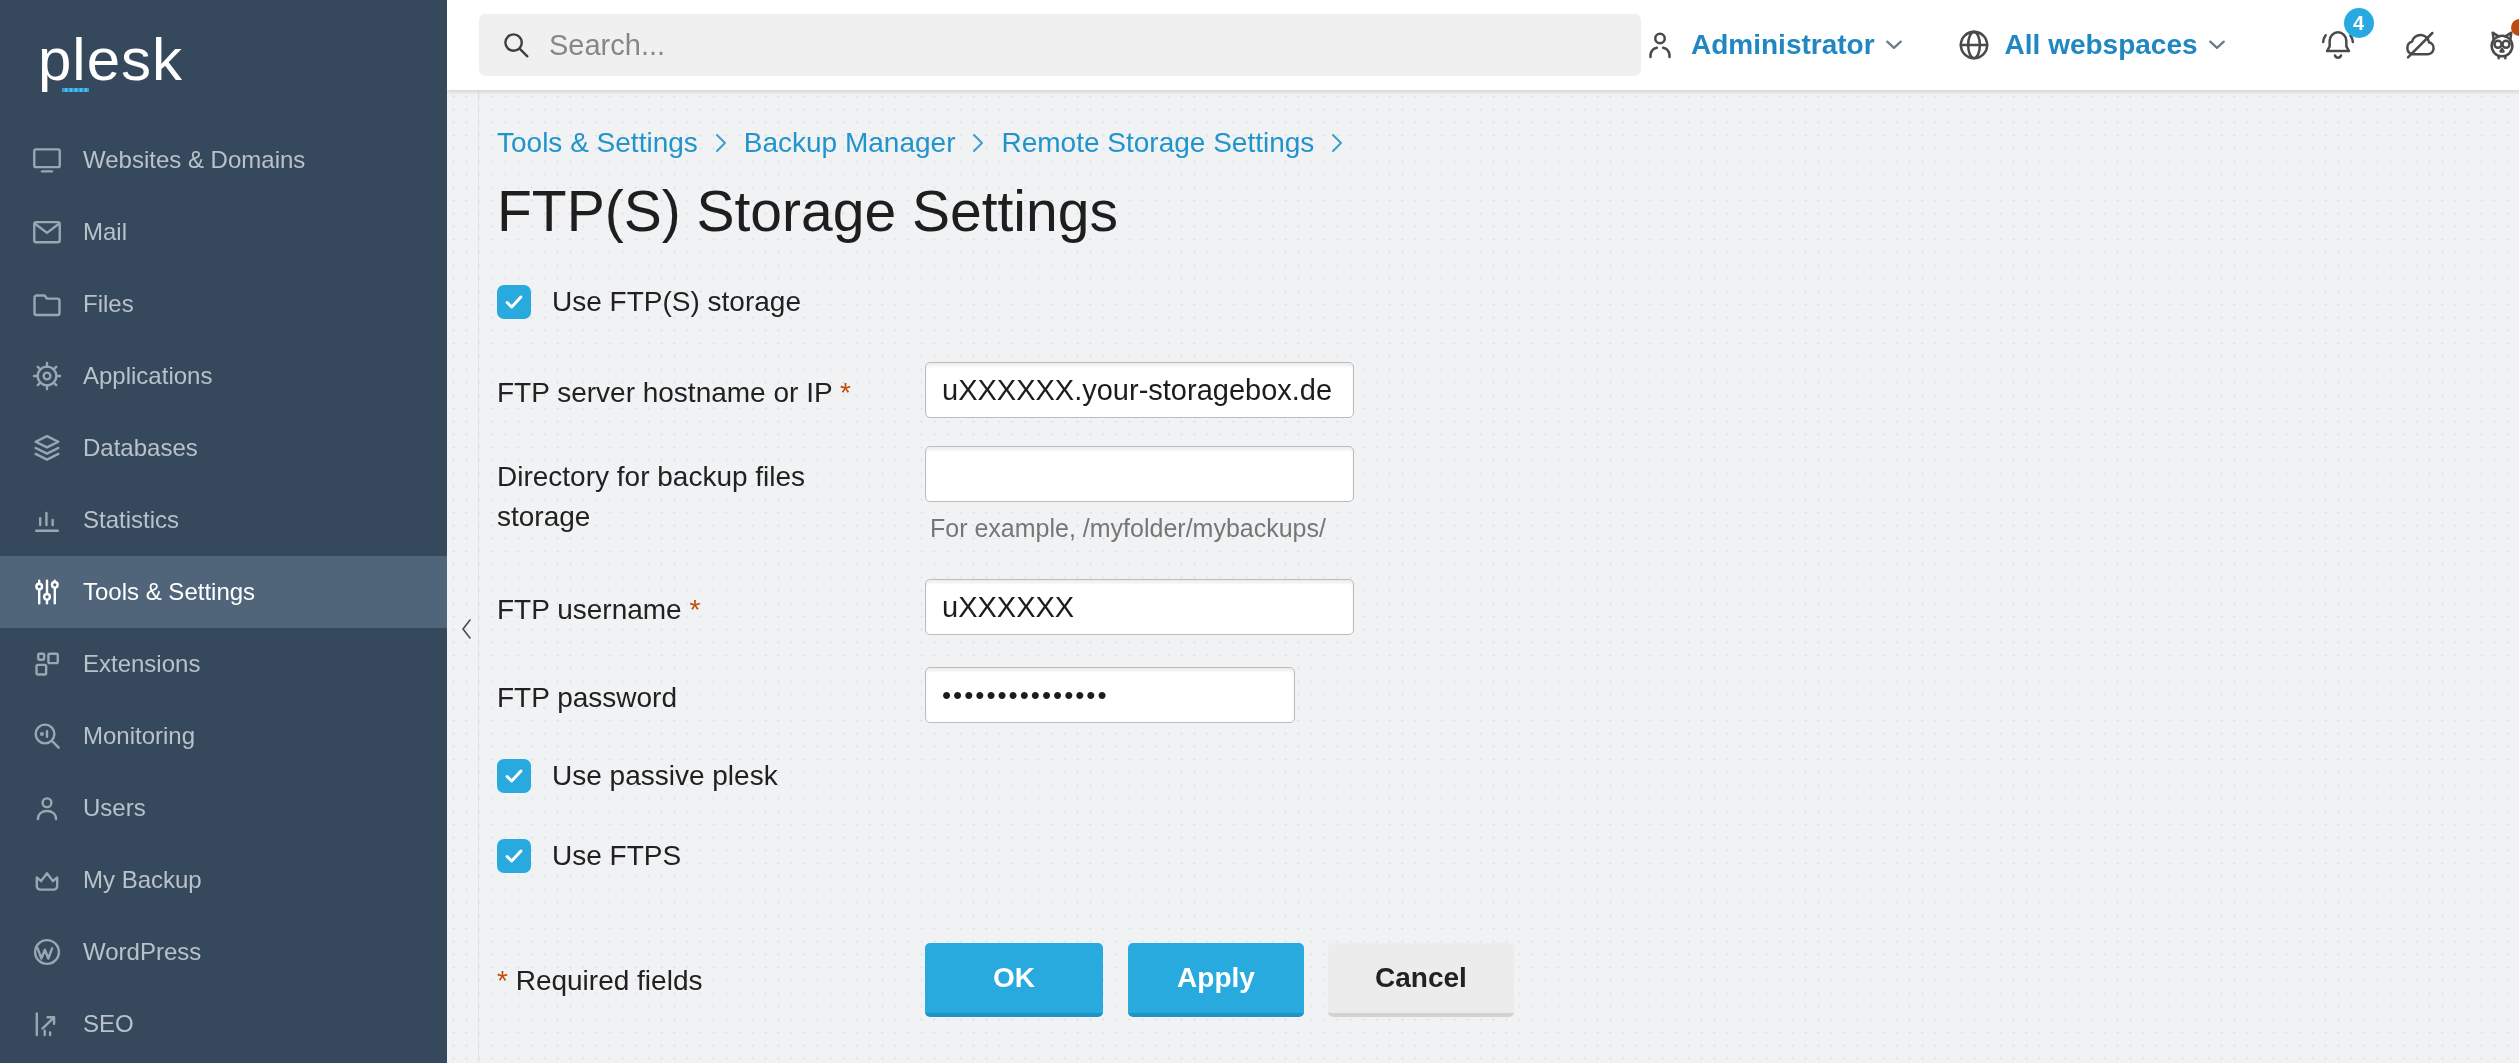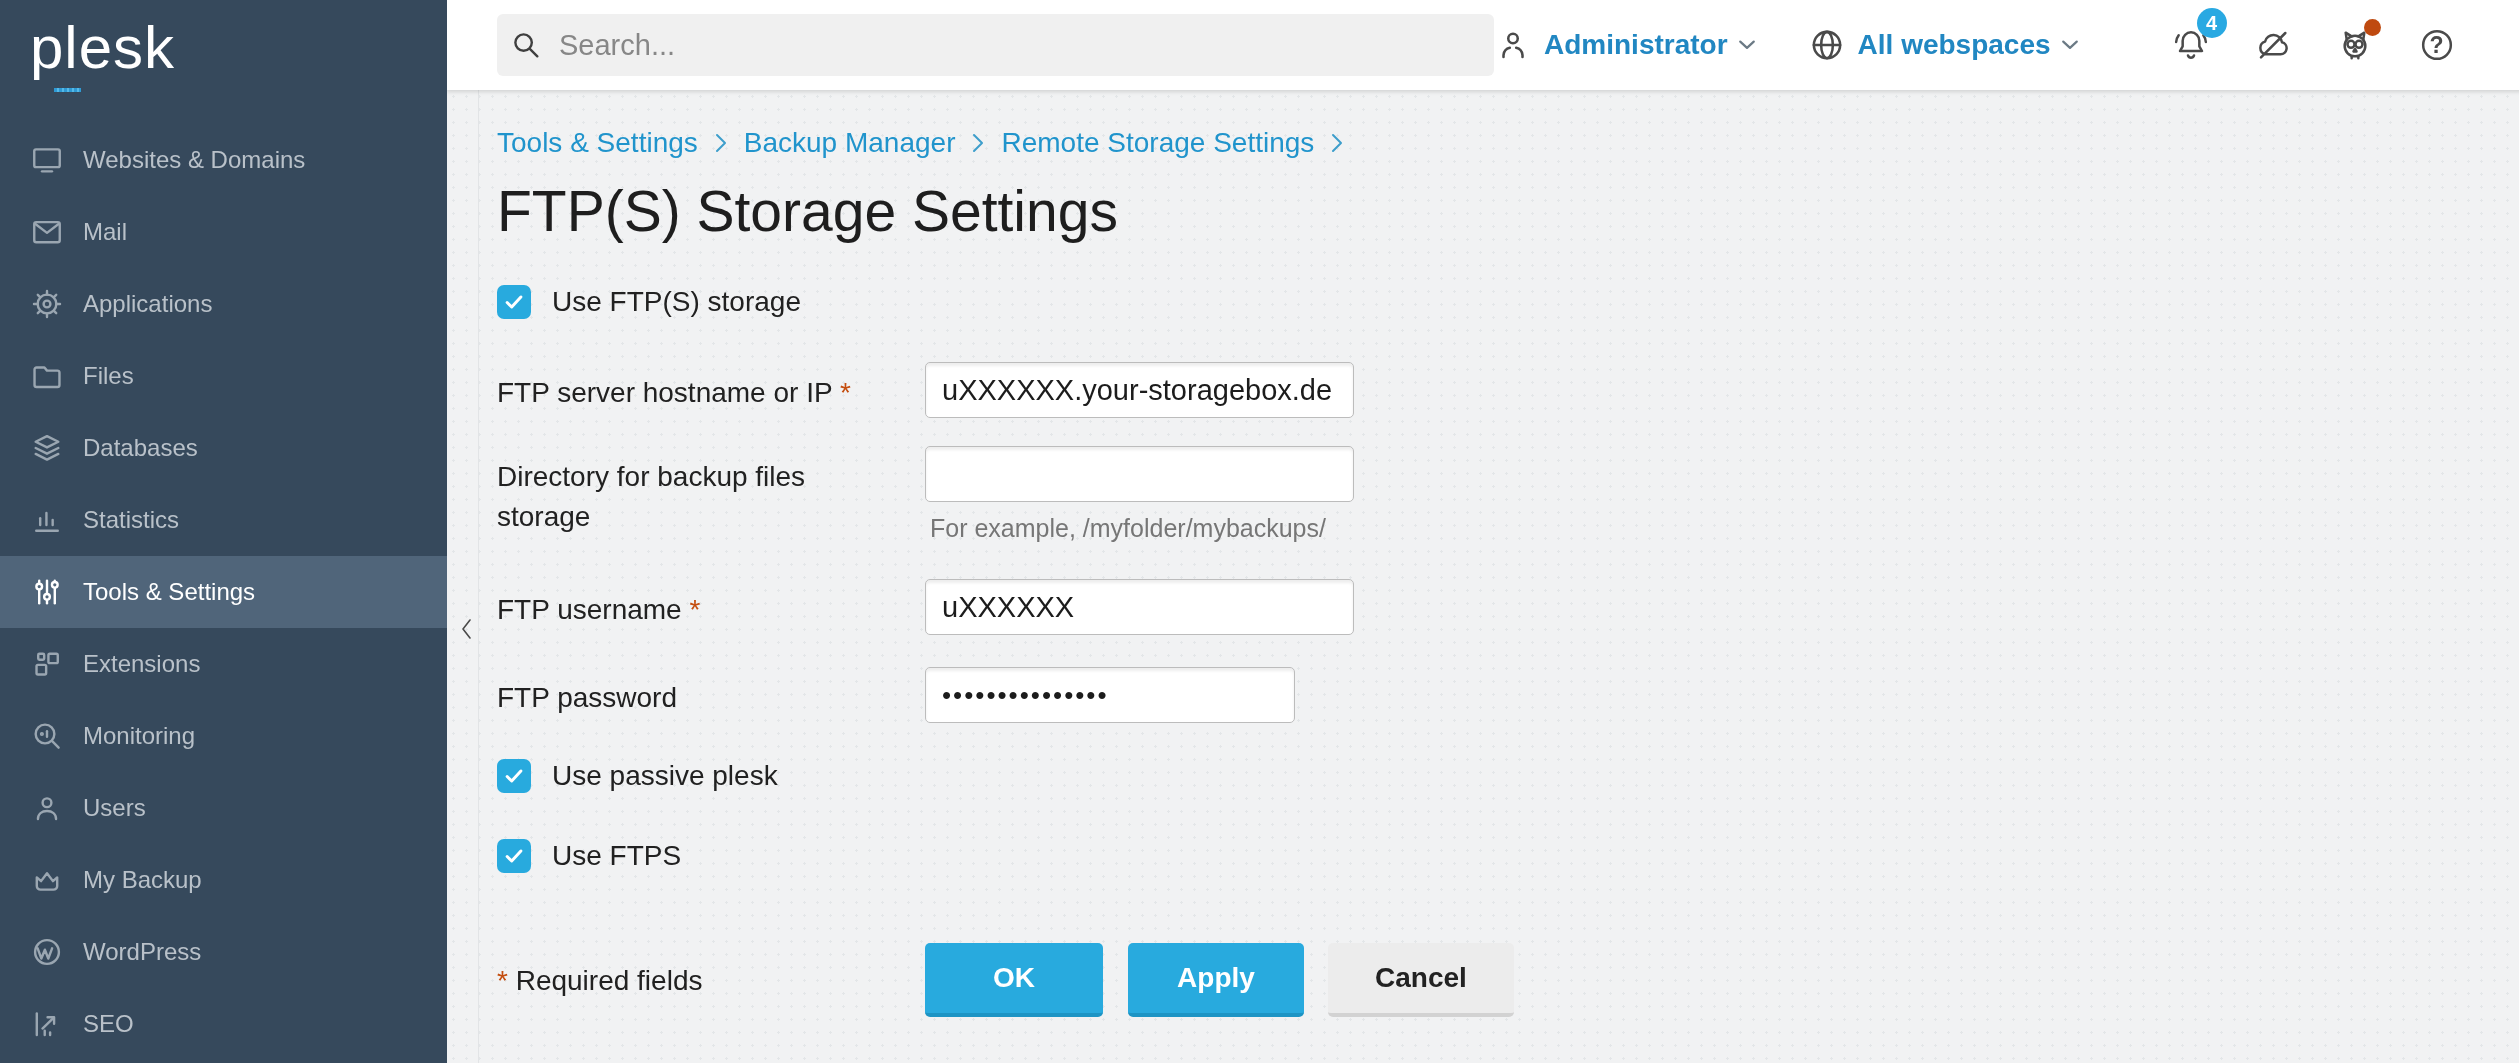--- a/index.html
+++ b/index.html
@@ -20,21 +20,21 @@
   }
   svg{display:block;}
   .stroke-ic{fill:none;stroke-linecap:round;stroke-linejoin:round;}
 
   
   .sidebar{
     width:447px; height:1063px; flex:0 0 447px;
     background:var(--sidebar-bg);
     position:relative; z-index:3;
   }
-  .logo-wrap{padding:16px 0 0 30px; height:124px; position:relative;}
+  .logo-wrap{padding:28px 0 0 30px; height:124px; position:relative;margin-left:8px;}
   .logo-text{
     color:#fff; font-size:60px; font-weight:400; letter-spacing:1px; line-height:64px;
   }
   .logo-underline{
     position:absolute; left:54px; top:88px; width:27px; height:4px;
     background:repeating-linear-gradient(90deg,#2f9ad4 0 3px,#55b9e8 3px 5px);
   }
   .nav{list-style:none;}
   .nav-item{
     height:72px; display:flex; align-items:center; padding-left:30px;
@@ -56,22 +56,22 @@
   }
   .collapse-btn svg{width:14px;height:24px;stroke:#4a4a4a;stroke-width:1.6;}
 
   
   .topbar{
     height:90px; flex:0 0 90px; background:#fff;
     box-shadow:0 2px 4px rgba(0,0,0,.13);
     display:flex; align-items:center; position:relative; z-index:2;
   }
   .search-box{
-    margin-left:50px; width:997px; height:62px; background:#f0f0f0;
-    border-radius:6px; display:flex; align-items:center; padding:0 20px 0 12px;
+    margin-left:32px; width:1162px; height:62px; background:#f0f0f0;
+    border-radius:6px; display:flex; align-items:center; padding:0 20px 0 20px;
   }
   .search-box svg{width:34px;height:34px;stroke:#3f3f3f;stroke-width:1.7;flex:0 0 34px;}
   .search-input{
     flex:1; border:none; outline:none; background:transparent;
     font-family:"Liberation Sans",sans-serif; font-size:29px; color:#333; margin-left:16px;
   }
   .search-input::placeholder{color:#878787;}
   .tb-right{margin-left:auto; display:flex; align-items:center; padding-right:54px;}
   .tb-menu{display:flex; align-items:center; cursor:pointer; margin-right:52px;}
   .tb-menu svg.glyph{width:38px;height:38px;stroke:var(--icon-gray);stroke-width:1.6;}
@@ -181,34 +181,34 @@
           <svg viewBox="0 0 24 24" class="stroke-ic">
             <rect x="3" y="5" width="18" height="14.2" rx="1.4"></rect>
             <path d="M3.6 6.2 12 12.6 20.4 6.2"></path>
           </svg>
         </span>
       <span class="nav-label">Mail</span>
     </li>
     <li class="nav-item">
       <span class="nav-icon">
           <svg viewBox="0 0 24 24" class="stroke-ic">
+            <path d="M3.2 18.4V7.4A1.4 1.4 0 0 1 4.6 6h5.6l1.8 2.2h7.4a1.4 1.4 0 0 1 1.4 1.4v8.8a1.4 1.4 0 0 1-1.4 1.4H4.6a1.4 1.4 0 0 1-1.4-1.4Z"></path>
+          </svg>
+        </span>
+      <span class="nav-label">Files</span>
+    </li>
+    <li class="nav-item">
+      <span class="nav-icon">
+          <svg viewBox="0 0 24 24" class="stroke-ic">
             <circle cx="12" cy="12" r="6.6"></circle>
             <circle cx="12" cy="12" r="2.4"></circle>
             <path d="M12 2.8v2.6M12 18.6v2.6M2.8 12h2.6M18.6 12h2.6M5.5 5.5l1.8 1.8M16.7 16.7l1.8 1.8M18.5 5.5l-1.8 1.8M7.3 16.7l-1.8 1.8"></path>
           </svg>
         </span>
       <span class="nav-label">Applications</span>
-    </li>
-    <li class="nav-item">
-      <span class="nav-icon">
-          <svg viewBox="0 0 24 24" class="stroke-ic">
-            <path d="M3.2 18.4V7.4A1.4 1.4 0 0 1 4.6 6h5.6l1.8 2.2h7.4a1.4 1.4 0 0 1 1.4 1.4v8.8a1.4 1.4 0 0 1-1.4 1.4H4.6a1.4 1.4 0 0 1-1.4-1.4Z"></path>
-          </svg>
-        </span>
-      <span class="nav-label">Files</span>
     </li>
     <li class="nav-item">
       <span class="nav-icon">
           <svg viewBox="0 0 24 24" class="stroke-ic">
             <path d="M12 3.6 20 7.6 12 11.6 4 7.6Z"></path>
             <path d="M4 12l8 4 8-4"></path>
             <path d="M4 16.2l8 4 8-4"></path>
           </svg>
         </span>
       <span class="nav-label">Databases</span>

